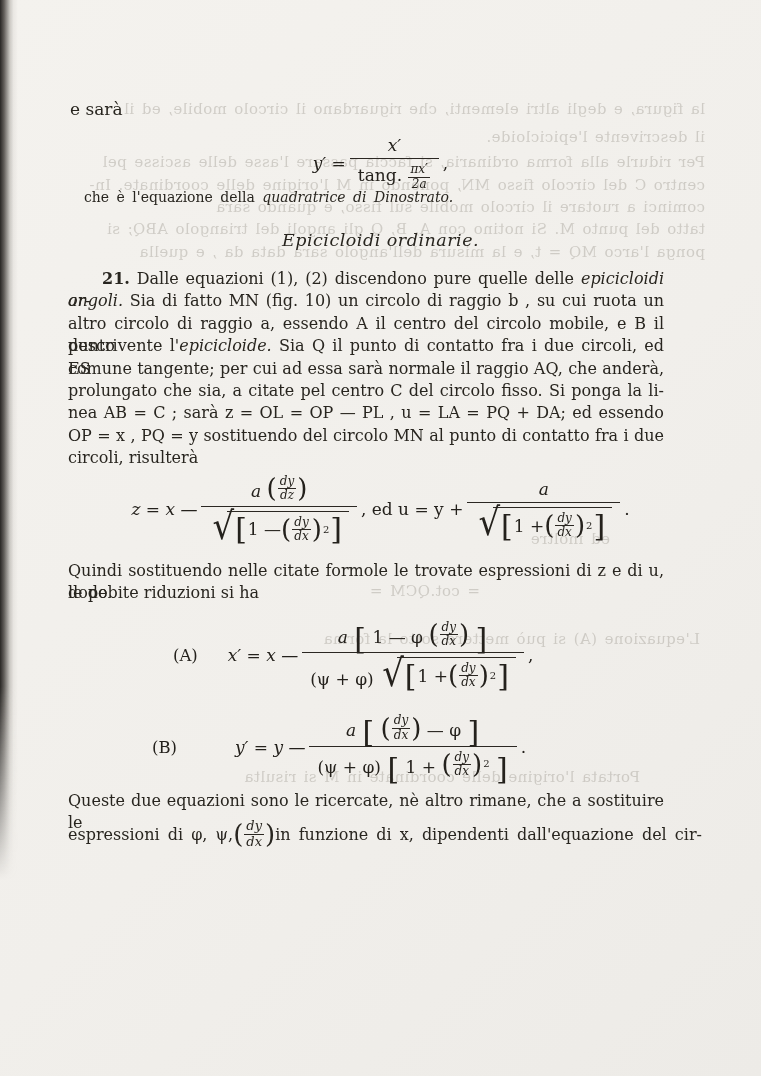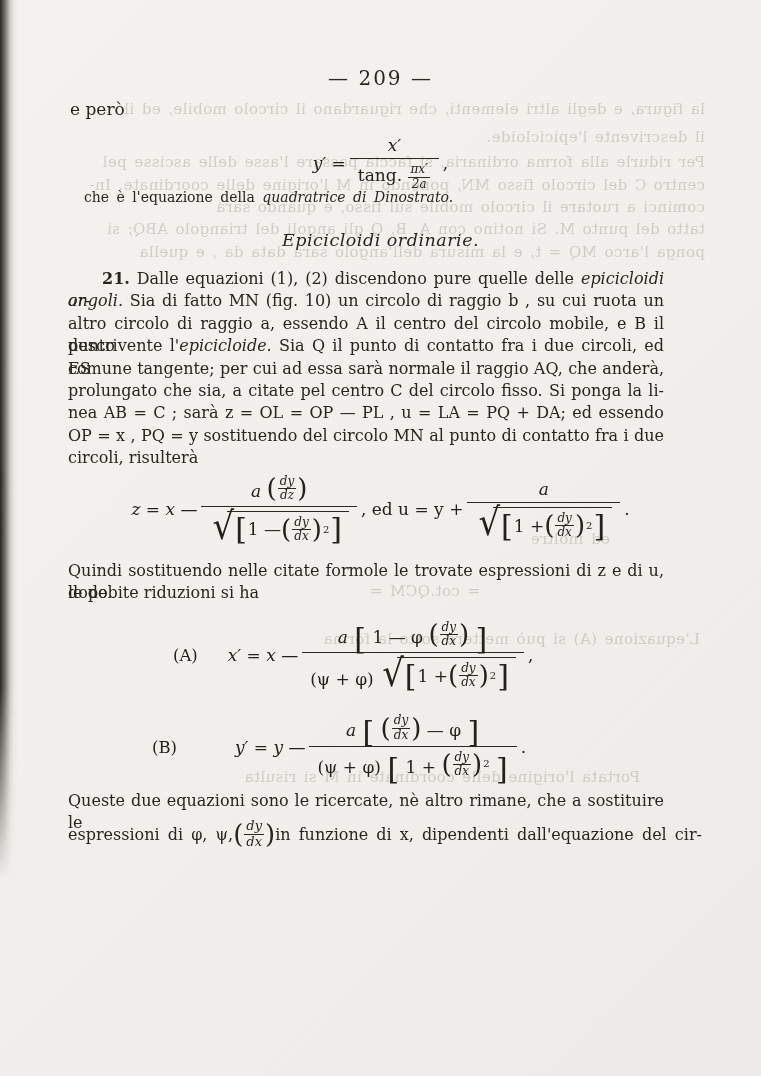--- a/index.html
+++ b/index.html
@@ -95,23 +95,22 @@
   <div class="ghost" style="top:198px;left:55px;width:650px">cominci a ruotare il circolo mobile sul fisso, e quando sarà</div>
   <div class="ghost" style="top:220px;left:55px;width:650px">tatto del punto M. Si notino con A, B, Q gli angoli del triangolo ABQ; si</div>
   <div class="ghost" style="top:243px;left:55px;width:650px">ponga l'arco MQ = t, e la misura dell'angolo sarà data da , e quella</div>
   <div class="ghost" style="top:530px;left:380px;width:230px">ed inoltre</div>
   <div class="ghost" style="top:582px;left:150px;width:330px">= cot.QCM =</div>
   <div class="ghost" style="top:630px;left:330px;width:370px">L'equazione (A) si può mettere sotto la forma</div>
   <div class="ghost" style="top:768px;left:290px;width:350px">Portata l'origine delle coordinate in M si risulta</div>
 
   <div class="layer">
 
-    <div class="pageno">— 209 —</div>
-
-    <div class="lead">e però</div>
+
+    <div class="lead">e sarà</div>
 
     <div class="eqrow" style="top:124px;height:78px">
       <span class="it">y′ =</span>
       <span class="fr">
         <span class="n it">x′</span>
         <span class="d drow">
           <span>tang.</span>
           <span class="sf">
             <span class="n it">πx′</span>
             <span class="d it">2a</span>

